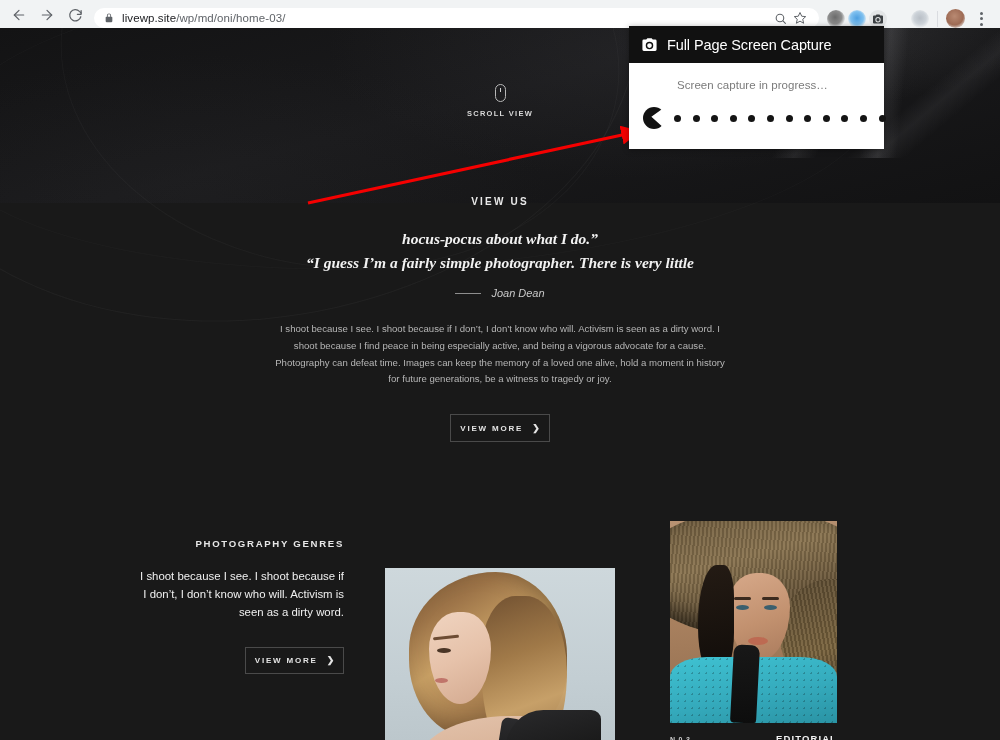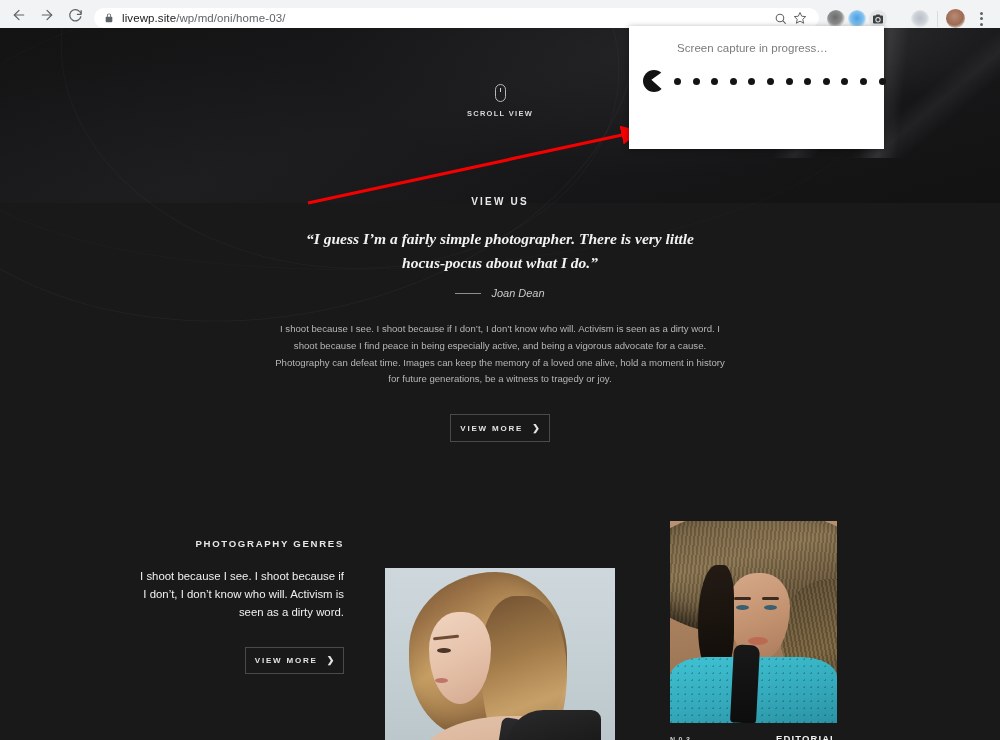--- a/index.html
+++ b/index.html
@@ -341,22 +341,22 @@
       <span class="fold"></span>
       <div class="scroll-down">
         <span class="mouse"></span>
         <span class="scroll-label">SCROLL VIEW</span>
       </div>
     </div>
 
     <div class="about">
       <div class="about-kicker">VIEW US</div>
       <div class="quote">
+        <div>hocus-pocus about what I do.”</div>
         <div>“I guess I’m a fairly simple photographer. There is very little</div>
-        <div>hocus-pocus about what I do.”</div>
       </div>
       <div class="attrib">
         <span class="dash"></span>
         <span class="who">Joan Dean</span>
       </div>
       <p class="about-body">I shoot because I see. I shoot because if I don’t, I don’t know who will. Activism is seen as a dirty word. I shoot because I find peace in being especially active, and being a vigorous advocate for a cause. Photography can defeat time. Images can keep the memory of a loved one alive, hold a moment in history for future generations, be a witness to tragedy or joy.</p>
       <div style="text-align:center;">
         <div class="btn-outline">
           <span>VIEW MORE</span>
           <span class="chev">❯</span>
@@ -415,20 +415,28 @@
   <svg class="arrow" viewBox="0 0 1000 740">
     <defs>
       <marker id="ahead" markerWidth="6" markerHeight="6" refX="4.6" refY="3" orient="auto">
         <path d="M0,0 L6,3 L0,6 z" fill="#f50000"></path>
       </marker>
     </defs>
     <line x1="308" y1="203" x2="636" y2="132" stroke="#f50000" stroke-width="3.2" marker-end="url(#ahead)"></line>
   </svg>
 
   <div class="popup">
+    <div class="popup-header">
+      <span class="popup-cam">
+        <svg width="17" height="17" viewBox="0 0 24 24" fill="currentColor">
+            <path d="M9 3l-1.6 2H4a2 2 0 0 0-2 2v12a2 2 0 0 0 2 2h16a2 2 0 0 0 2-2V7a2 2 0 0 0-2-2h-3.4L15 3H9zm3 5.2A5.3 5.3 0 1 1 6.7 13.5 5.3 5.3 0 0 1 12 8.2zm0 2A3.3 3.3 0 1 0 15.3 13.5 3.3 3.3 0 0 0 12 10.2z"></path>
+          </svg>
+      </span>
+      <span class="popup-title">Full Page Screen Capture</span>
+    </div>
     <div class="popup-body">
       <div class="popup-status">Screen capture in progress…</div>
       <div class="loader">
         <span class="pac"></span>
         <span class="loader-dots">
             <i></i>
             <i></i>
             <i></i>
             <i></i>
             <i></i>

